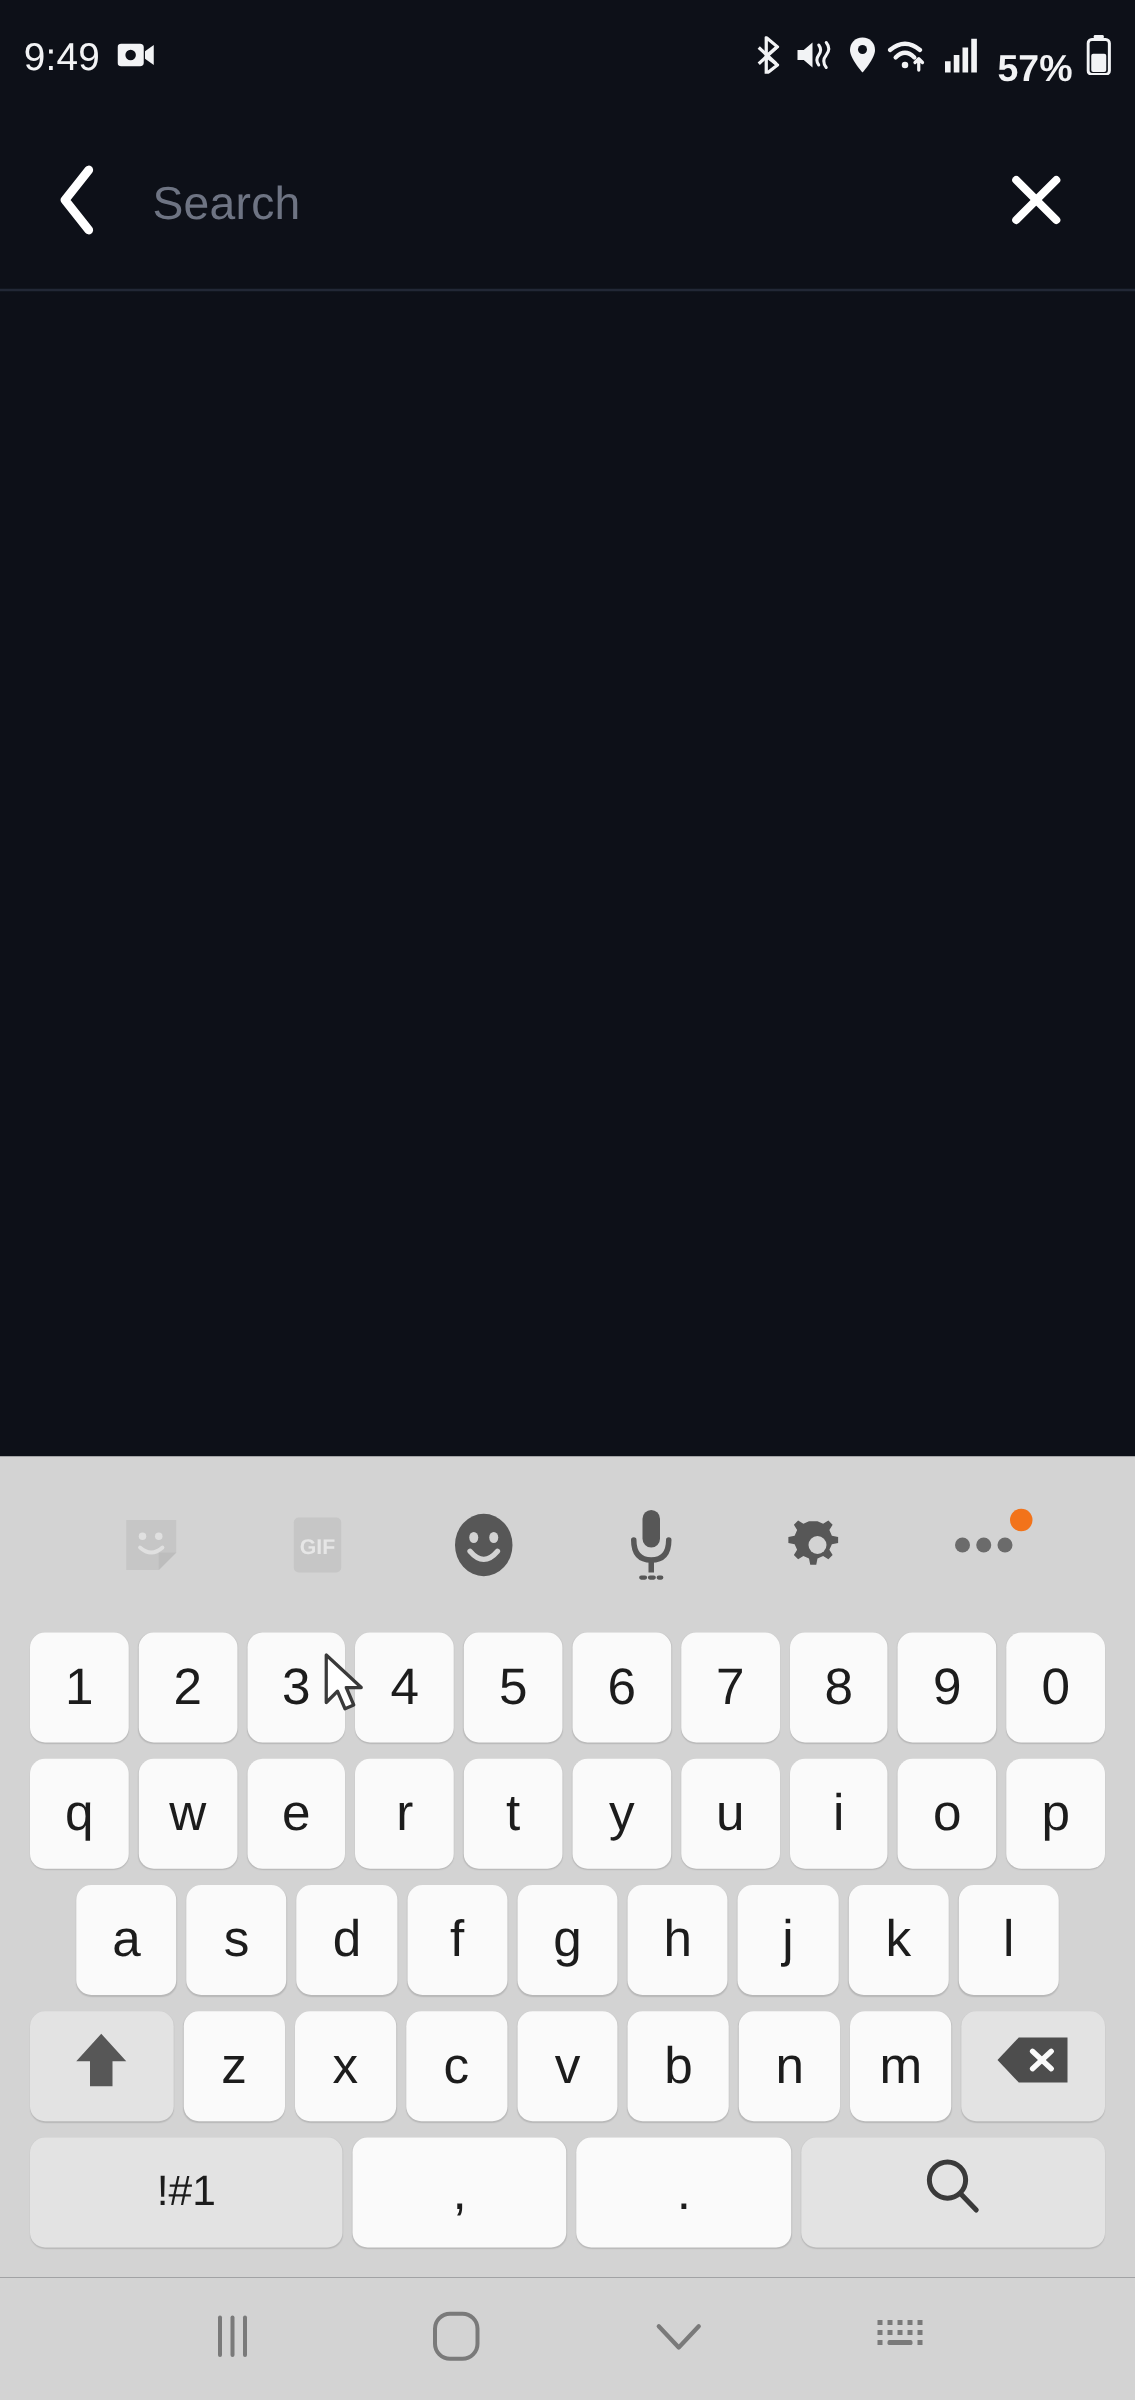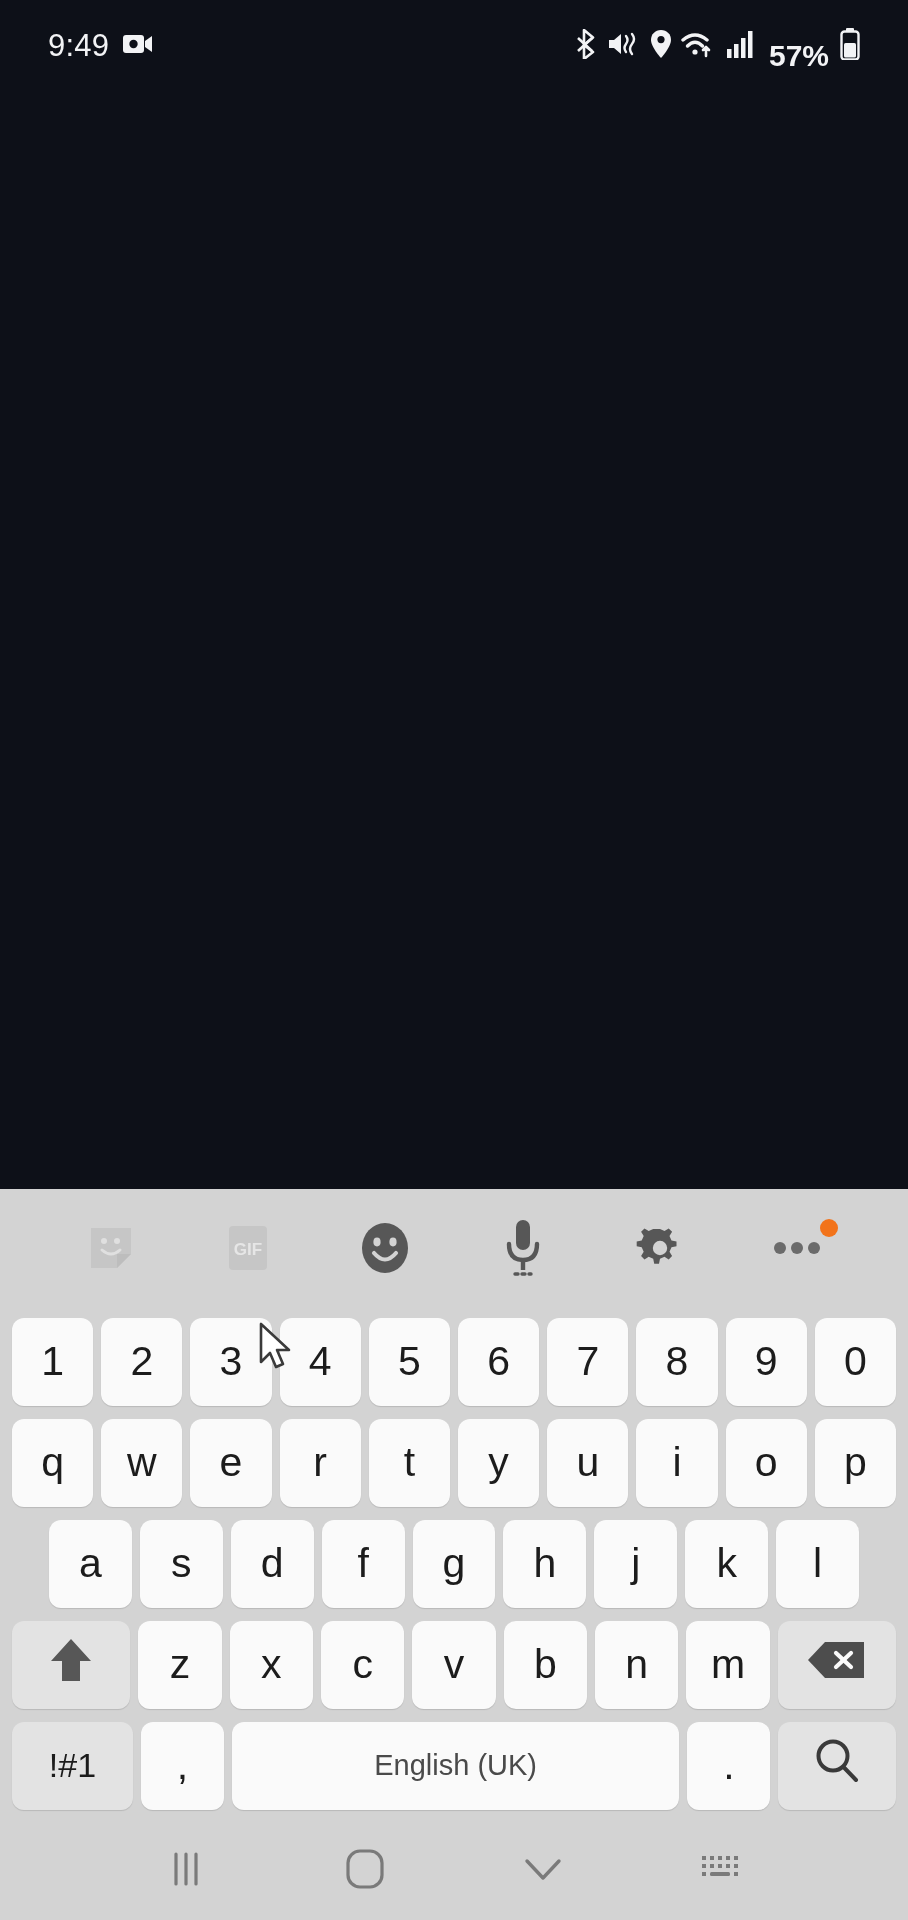--- a/index.html
+++ b/index.html
@@ -13,21 +13,21 @@
     position:relative;
     width:908px; height:1920px;
     background:#0d1018;
     display:flex; flex-direction:column;
   }
 
   
   .statusbar {
     height:92px;
     display:flex; align-items:center;
-    padding:0 48px;
+    padding:0 19px;
     flex:0 0 auto;
   }
   .status-left { display:flex; align-items:center; gap:14px; }
   .status-time {
     color:#f2f3f5;
     font-size:31px;
     letter-spacing:.2px;
   }
   .status-right {
     margin-left:auto;
@@ -70,21 +70,21 @@
     margin-right:8px;
   }
 
   
   .content { flex:1 1 auto; background:#0d1018; }
 
   
   .keyboard {
     flex:0 0 auto;
     background:#d3d3d3;
-    padding:0;
+    padding:12px;
   }
   .kb-toolbar {
     height:122px;
     display:flex; align-items:center;
     padding:0 42px;
   }
   .kb-tool {
     flex:1 1 0;
     display:flex; align-items:center; justify-content:center;
     height:90px;
@@ -204,20 +204,40 @@
       <span class="sicon">
         <svg width="20" height="32" viewBox="0 0 20 32">
           <rect x="6" y="0" width="8" height="4" rx="1" fill="#f2f3f5"></rect>
           <rect x="1.5" y="3.5" width="17" height="28" rx="3" fill="none" stroke="#f2f3f5" stroke-width="2.4"></rect>
           <rect x="4" y="15" width="12" height="14.5" rx="1.6" fill="#f2f3f5"></rect>
         </svg>
       </span>
     </div>
   </div>
 
+  <div class="searchbar">
+    <div class="back-btn">
+      <span>
+        <svg width="34" height="56" viewBox="0 0 34 56">
+          <path d="M26 4 L7 28 L26 52" fill="none" stroke="#ffffff" stroke-width="7" stroke-linecap="round" stroke-linejoin="round"></path>
+        </svg>
+      </span>
+    </div>
+    <div class="search-input-wrap">
+      <span class="search-placeholder">Search</span>
+    </div>
+    <div class="close-btn">
+      <span>
+        <svg width="48" height="48" viewBox="0 0 48 48">
+          <line x1="8" y1="8" x2="40" y2="40" stroke="#ffffff" stroke-width="6.5" stroke-linecap="round"></line>
+          <line x1="40" y1="8" x2="8" y2="40" stroke="#ffffff" stroke-width="6.5" stroke-linecap="round"></line>
+        </svg>
+      </span>
+    </div>
+  </div>
 
   <div class="content"></div>
 
   <div class="keyboard">
 
     <div class="kb-toolbar">
       <div class="kb-tool">
         <span>
           <svg width="52" height="52" viewBox="0 0 52 52">
             <path d="M6 6 h40 v26 l-14 14 h-26 z" fill="#c6c6c6"></path>
@@ -338,21 +358,20 @@
               <line x1="30" y1="15" x2="45" y2="29" stroke="#fafafa" stroke-width="4.2" stroke-linecap="round"></line>
               <line x1="45" y1="15" x2="30" y2="29" stroke="#fafafa" stroke-width="4.2" stroke-linecap="round"></line>
             </svg>
           </span>
         </div>
       </div>
 
       <div class="kb-row">
         <div class="key fn key-sym">!#1</div>
         <div class="key key-comma">,</div>
-        <div class="key key-space">English (UK)</div>
         <div class="key key-period">.</div>
         <div class="key fn key-search">
           <span>
             <svg width="50" height="50" viewBox="0 0 50 50">
               <circle cx="21" cy="20" r="14.5" fill="none" stroke="#3a3a3a" stroke-width="4"></circle>
               <line x1="31.5" y1="31" x2="44" y2="44" stroke="#3a3a3a" stroke-width="4" stroke-linecap="round"></line>
             </svg>
           </span>
         </div>
       </div>

